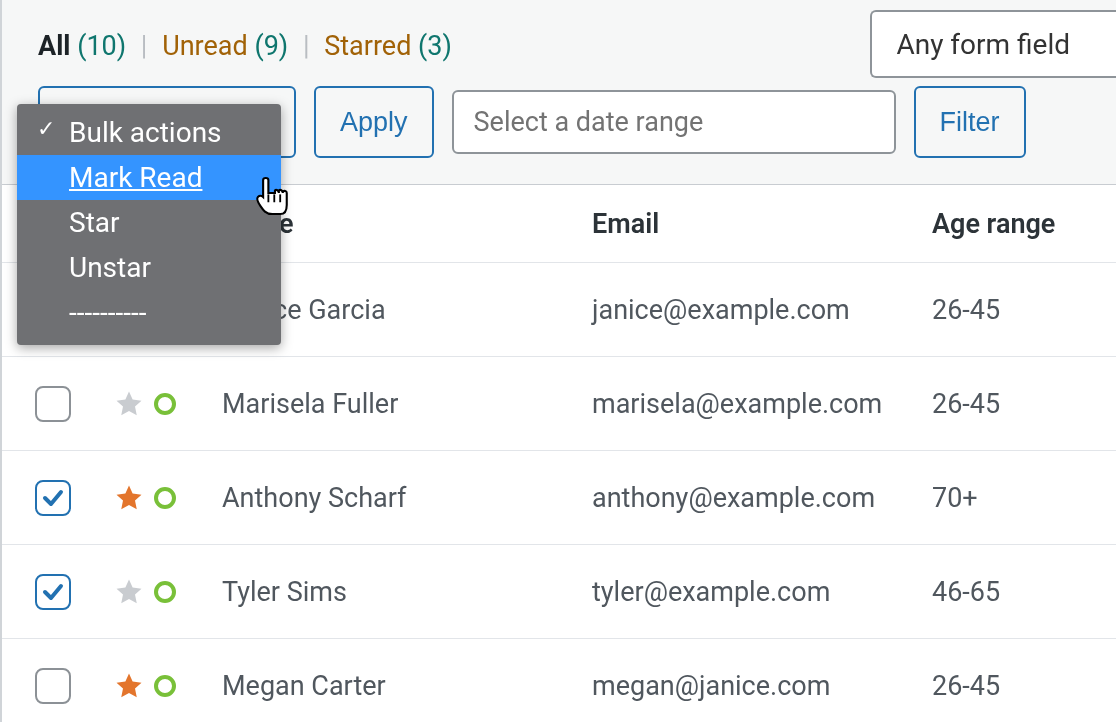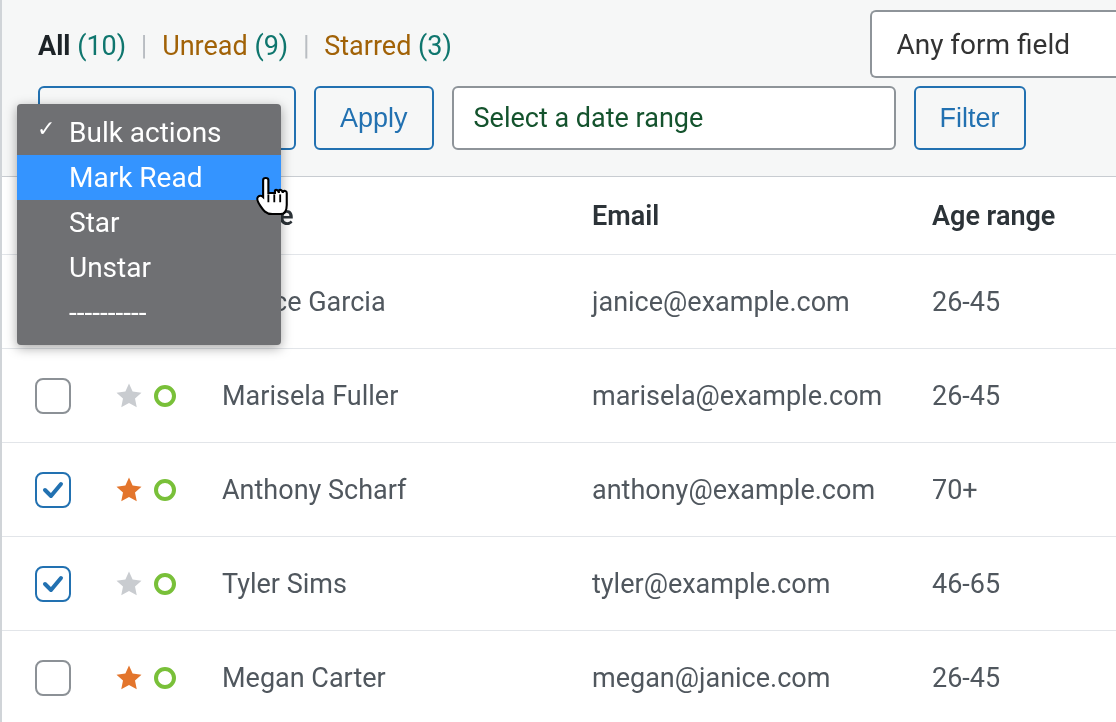--- a/index.html
+++ b/index.html
@@ -34,21 +34,21 @@
   .toolbar {
     padding: 0 0 26px 36px;
     display: flex;
     align-items: center;
     gap: 18px;
   }
   .btn {
     display: inline-flex;
     align-items: center;
     justify-content: center;
-    height: 64px;
+    height: 72px;
     border: 2px solid #2271b1;
     color: #2271b1;
     background: #f6f7f7;
     font-size: 27px;
     padding: 0 24px;
     border-radius: 6px;
     cursor: pointer;
   }
   .bulk-select {
     width: 258px;
@@ -56,21 +56,21 @@
     position: relative;
     color: #2c3338;
     justify-content: flex-start;
   }
   .date-input {
     width: 444px;
     height: 64px;
     border: 2px solid #8e9499;
     background: #fff;
     border-radius: 6px;
-    color: #14532d;
+    color: #737373;
     font-size: 27px;
     padding: 0 20px;
     display: flex;
     align-items: center;
     cursor: text;
   }
 
   
   .formfield-select {
     position: absolute;
@@ -110,20 +110,21 @@
   }
   .dropdown .item.checked::before {
     content: "✓";
     position: absolute;
     left: 20px;
     top: 6px;
     font-size: 22px;
   }
   .dropdown .item.highlight {
     background: #3494ff;
+    text-decoration: underline;
   }
 
   
   .cursor-icon {
     position: absolute;
     left: 248px;
     top: 176px;
     z-index: 60;
     pointer-events: none;
   }

